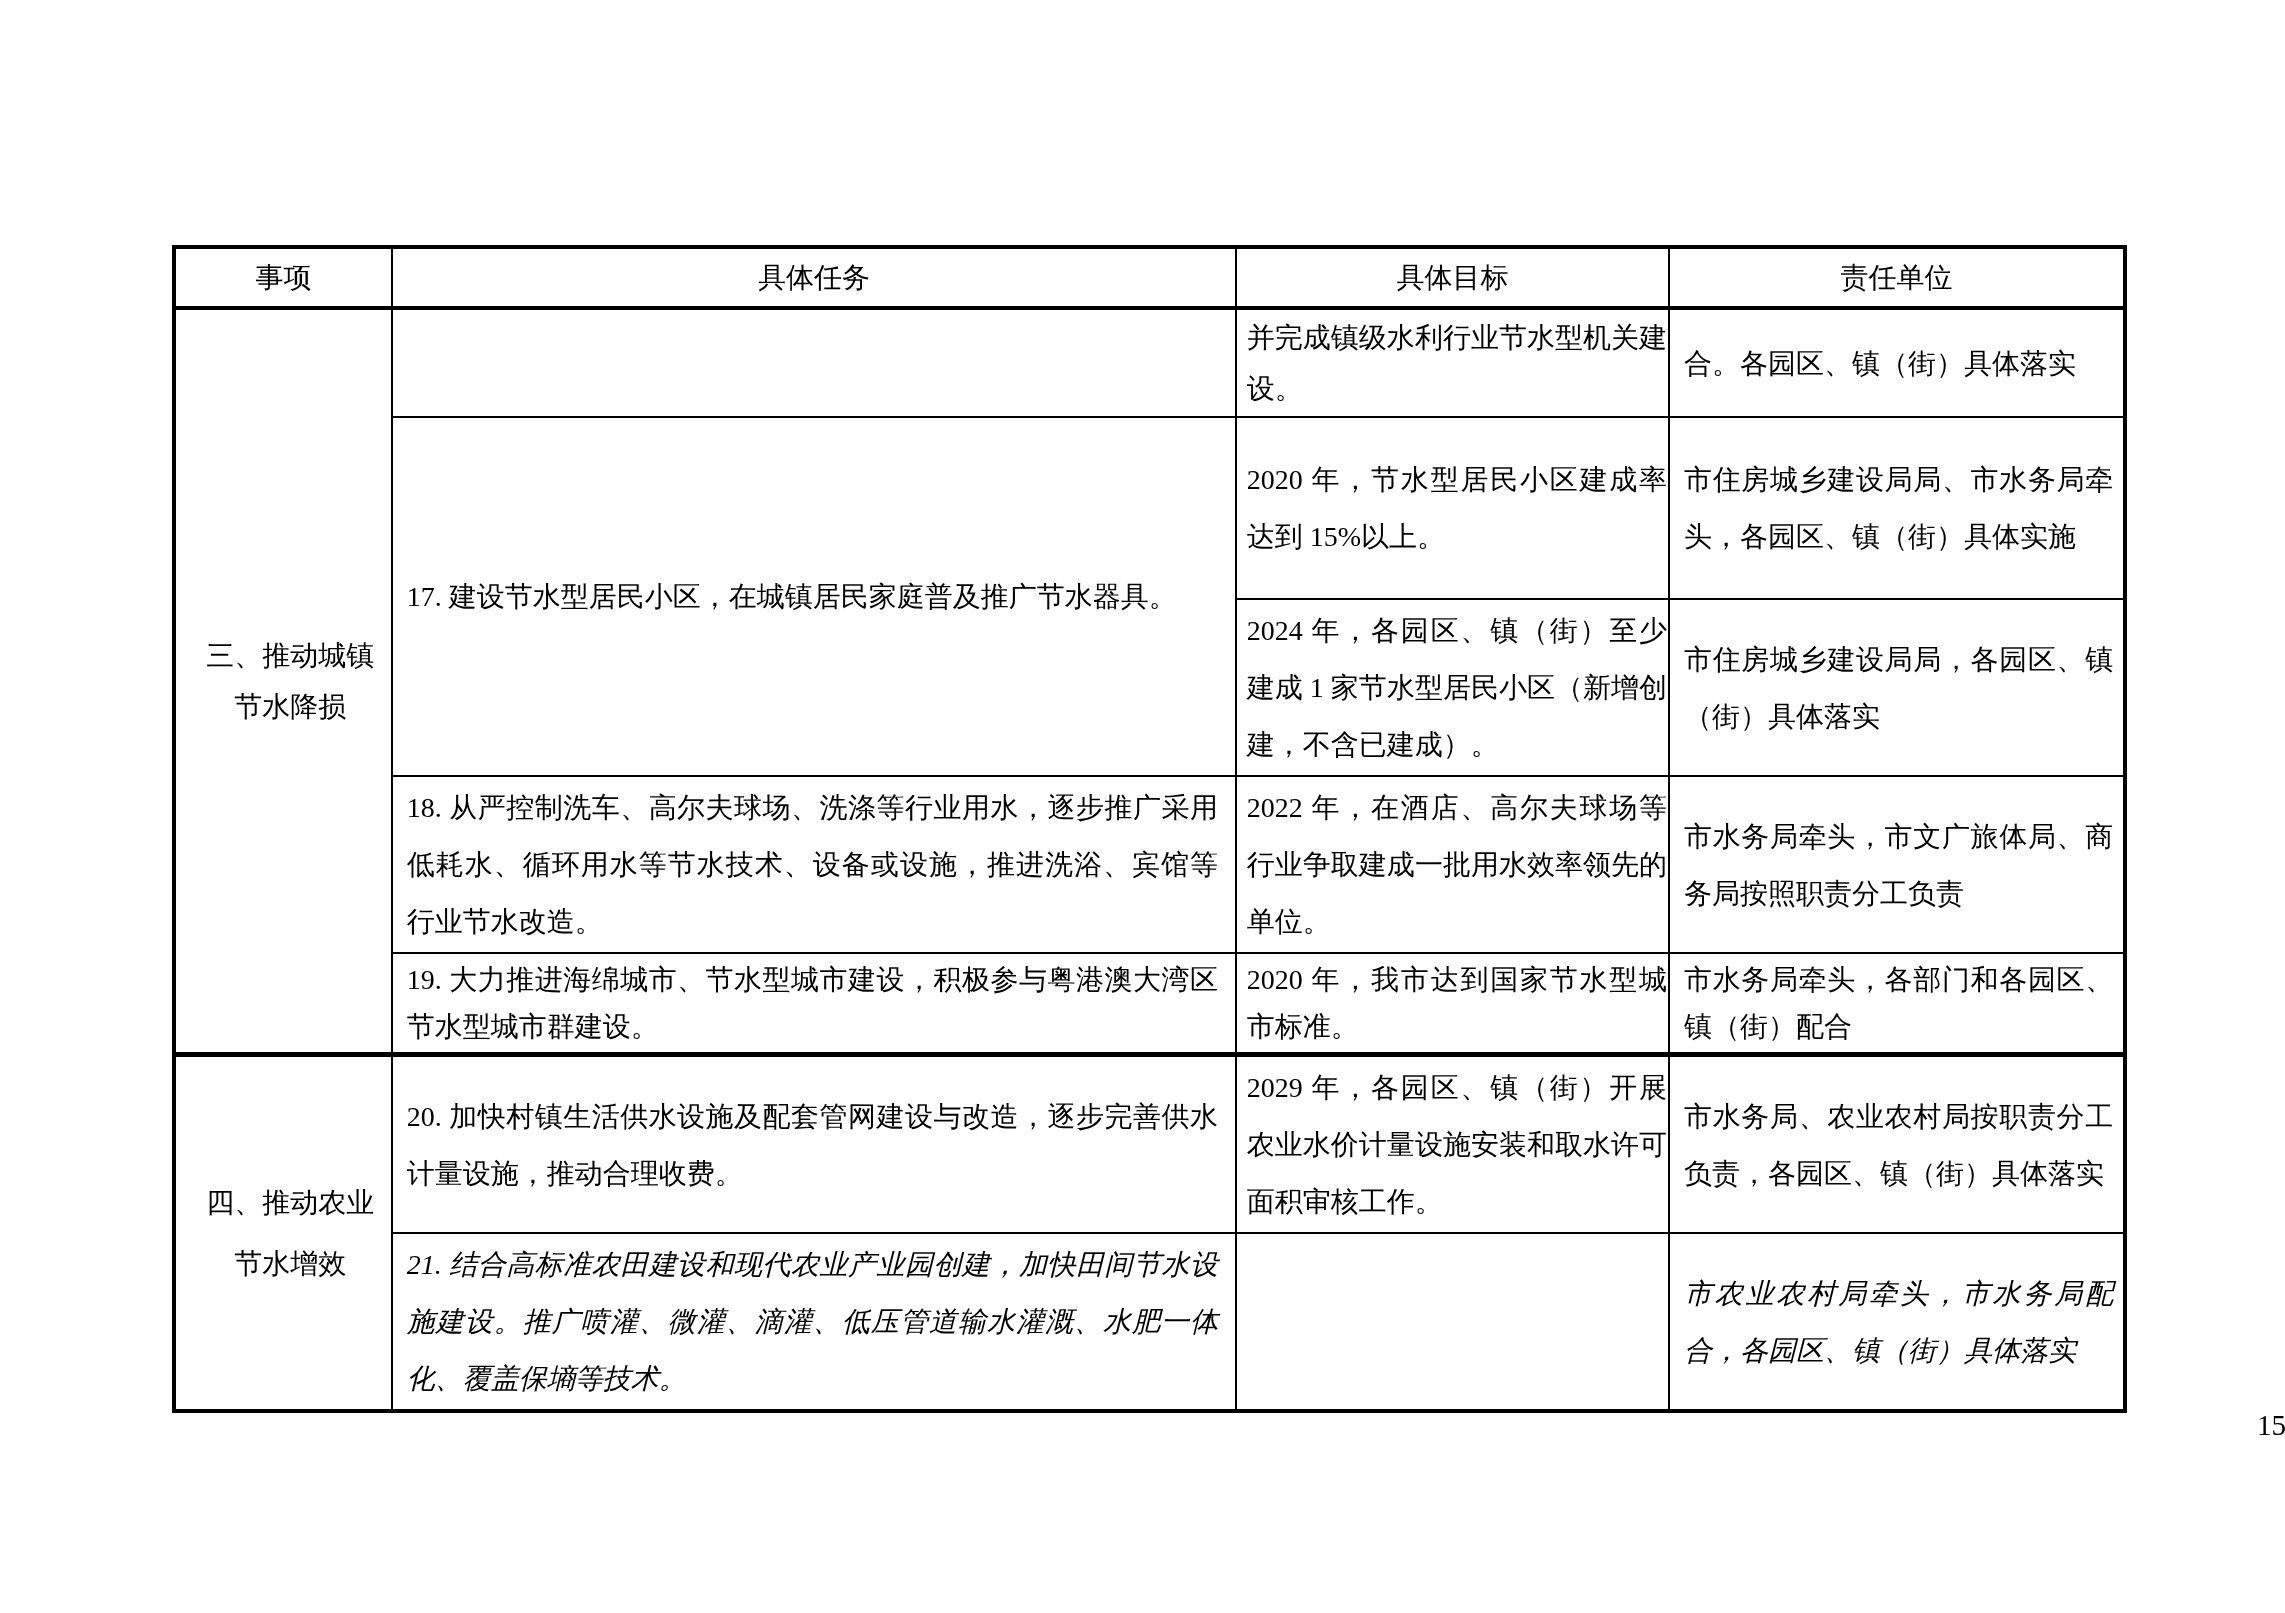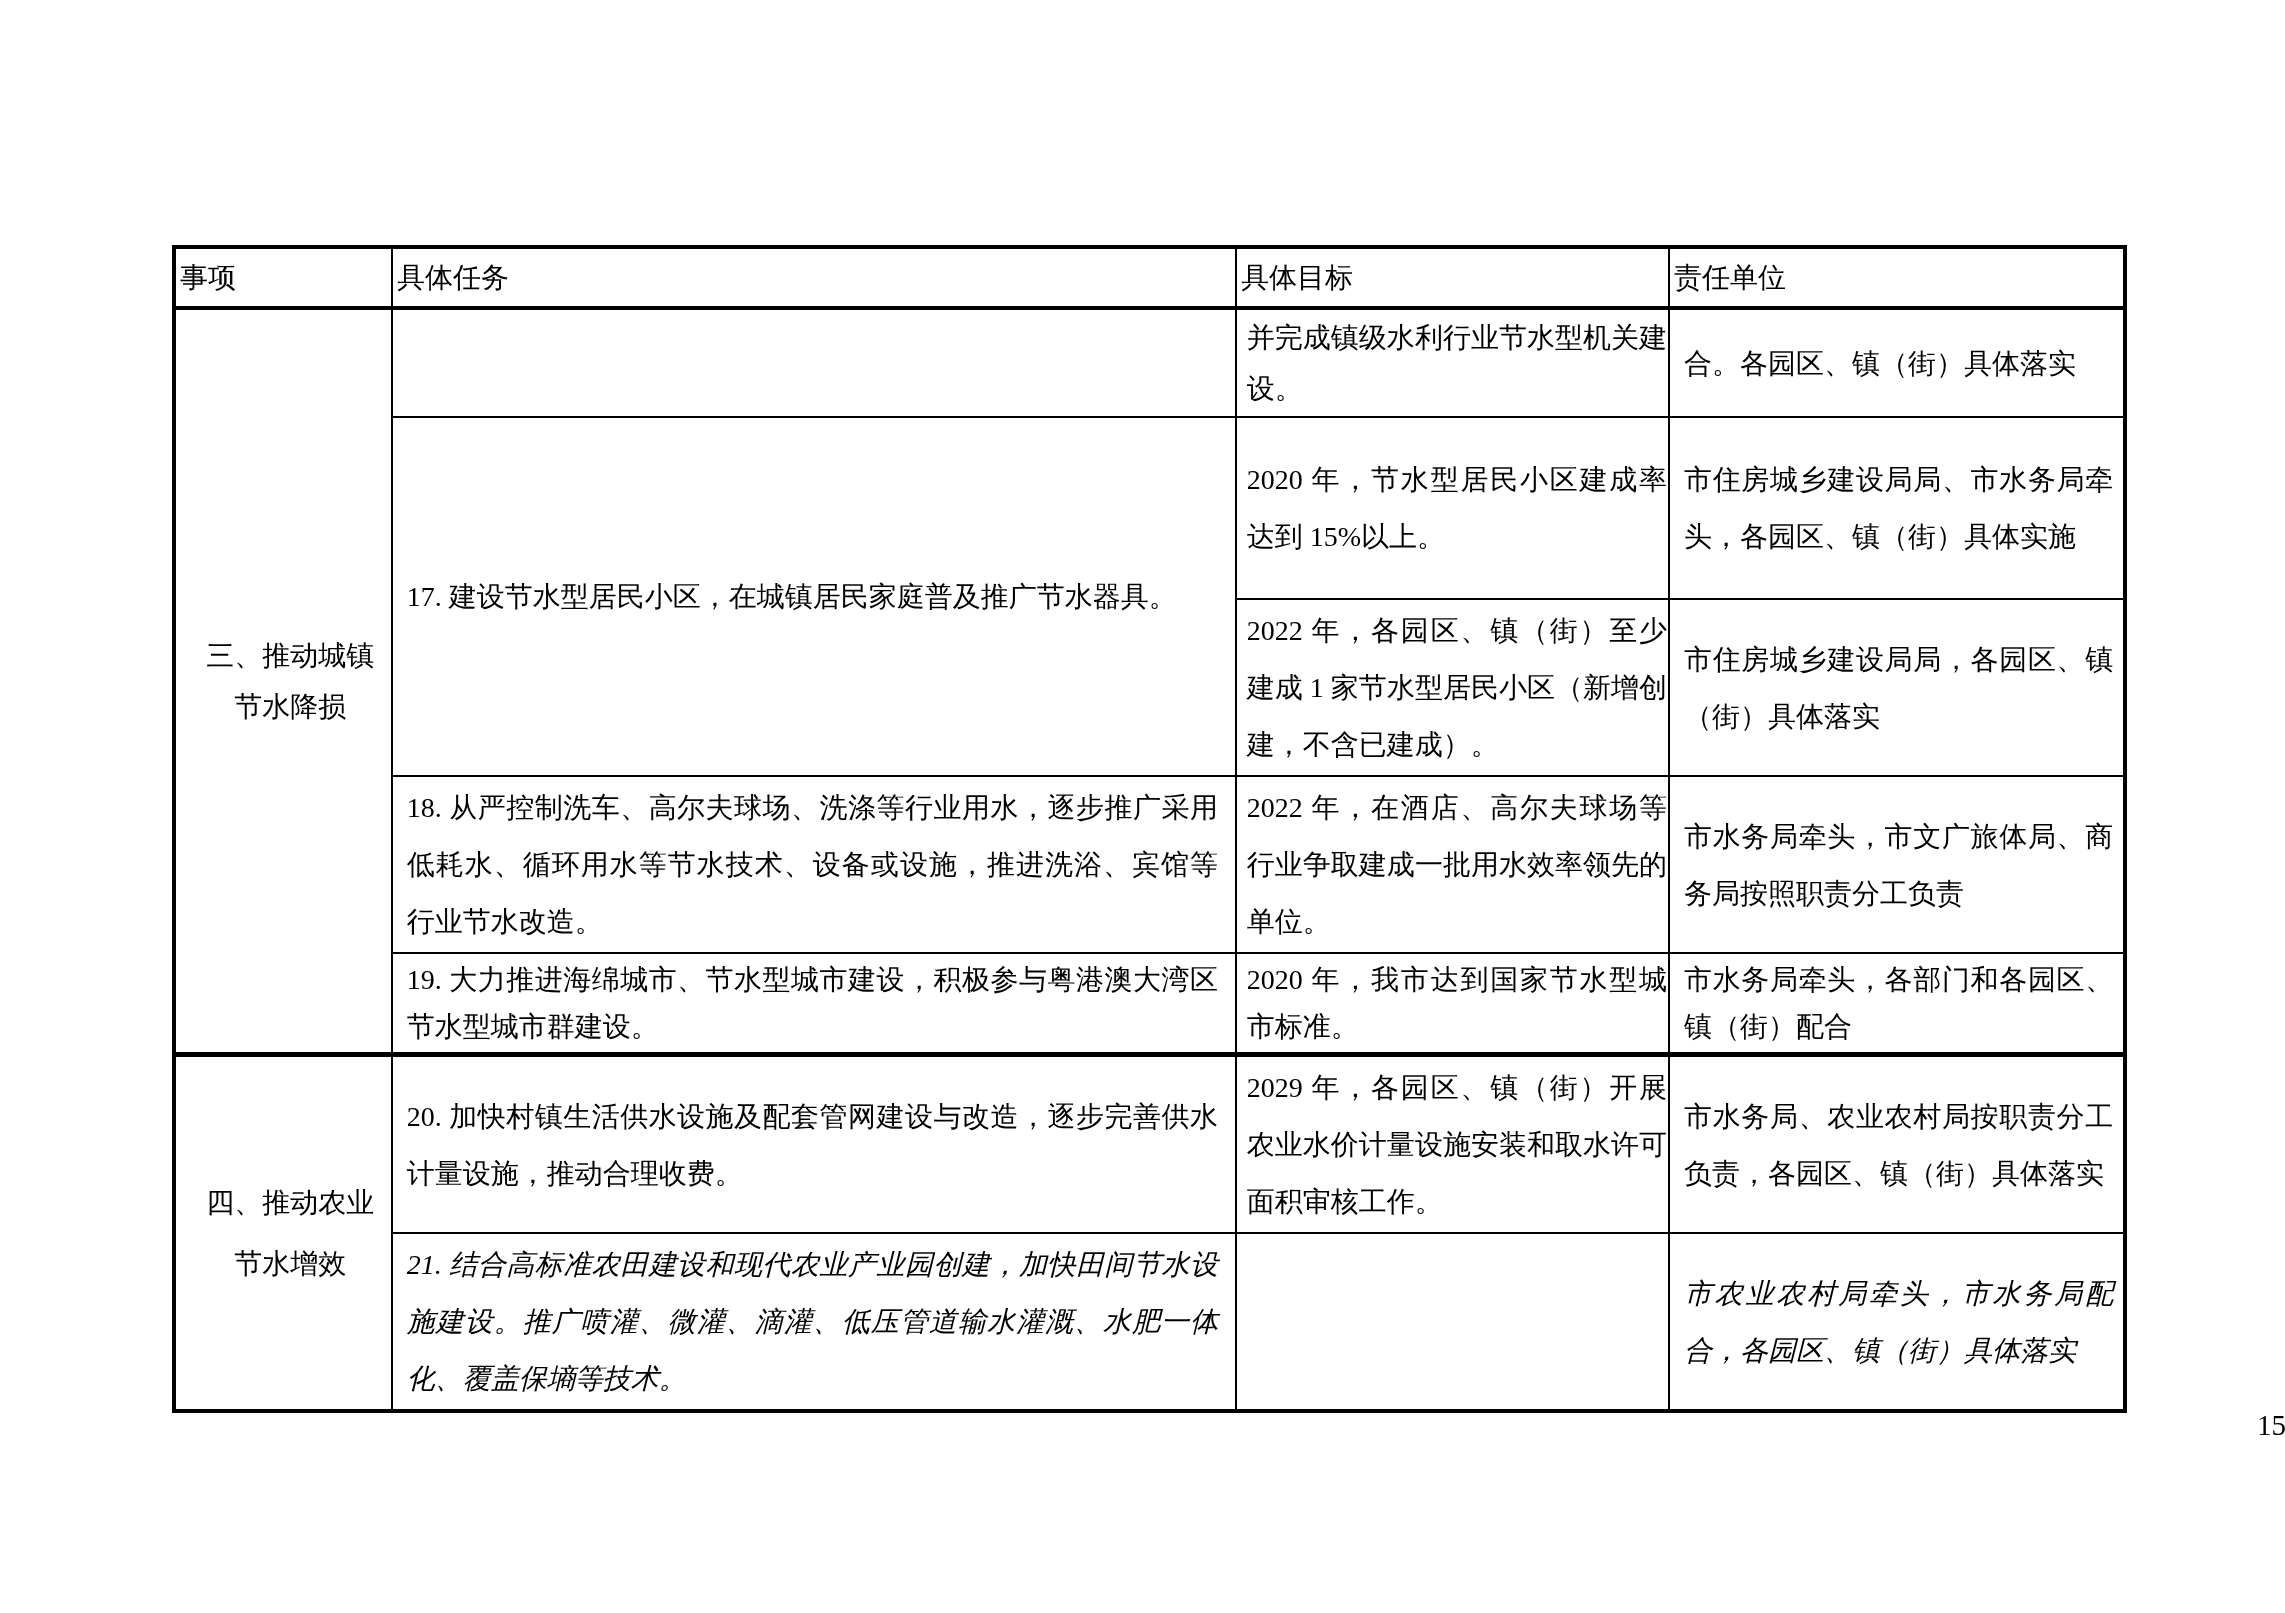--- a/index.html
+++ b/index.html
@@ -24,21 +24,21 @@
     border: 2.9px solid #000;
     font-size: 28px;
     line-height: 57px;
     vertical-align: middle;
     padding: 2px 9.8px 2px 13.7px;
     overflow: hidden;
     word-break: break-all;
   }
   .doc-table th {
     font-weight: normal;
-    text-align: left;
+    text-align: center;
     padding: 2px 3.9px;
     border-bottom: 4.9px solid #000;
     line-height: 33px;
   }
   .col-item  { width: 218px; }
   .col-task  { width: 844px; }
   .col-goal  { width: 433px; }
   .col-unit  { width: 456px; }
   td.item-cell {
     padding-left: 16.7px;
@@ -99,21 +99,21 @@
       <td class="unit-cell">合。各园区、镇（街）具体落实</td>
     </tr>
 
     <tr class="h-r2">
       <td class="task-cell" rowspan="2">17. 建设节水型居民小区，在城镇居民家庭普及推广节水器具。</td>
       <td class="goal-cell">2020 年，节水型居民小区建成率达到 15%以上。</td>
       <td class="unit-cell">市住房城乡建设局局、市水务局牵头，各园区、镇（街）具体实施</td>
     </tr>
 
     <tr class="h-r3">
-      <td class="goal-cell">2022 年，各园区、镇（街）至少建成 1 家节水型居民小区（新增创建，不含已建成）。</td>
+      <td class="goal-cell">2024 年，各园区、镇（街）至少建成 1 家节水型居民小区（新增创建，不含已建成）。</td>
       <td class="unit-cell">市住房城乡建设局局，各园区、镇（街）具体落实</td>
     </tr>
 
     <tr class="h-r4">
       <td class="task-cell">18. 从严控制洗车、高尔夫球场、洗涤等行业用水，逐步推广采用低耗水、循环用水等节水技术、设备或设施，推进洗浴、宾馆等行业节水改造。</td>
       <td class="goal-cell">2022 年，在酒店、高尔夫球场等行业争取建成一批用水效率领先的单位。</td>
       <td class="unit-cell">市水务局牵头，市文广旅体局、商务局按照职责分工负责</td>
     </tr>
 
     <tr class="h-r5 section-end">

